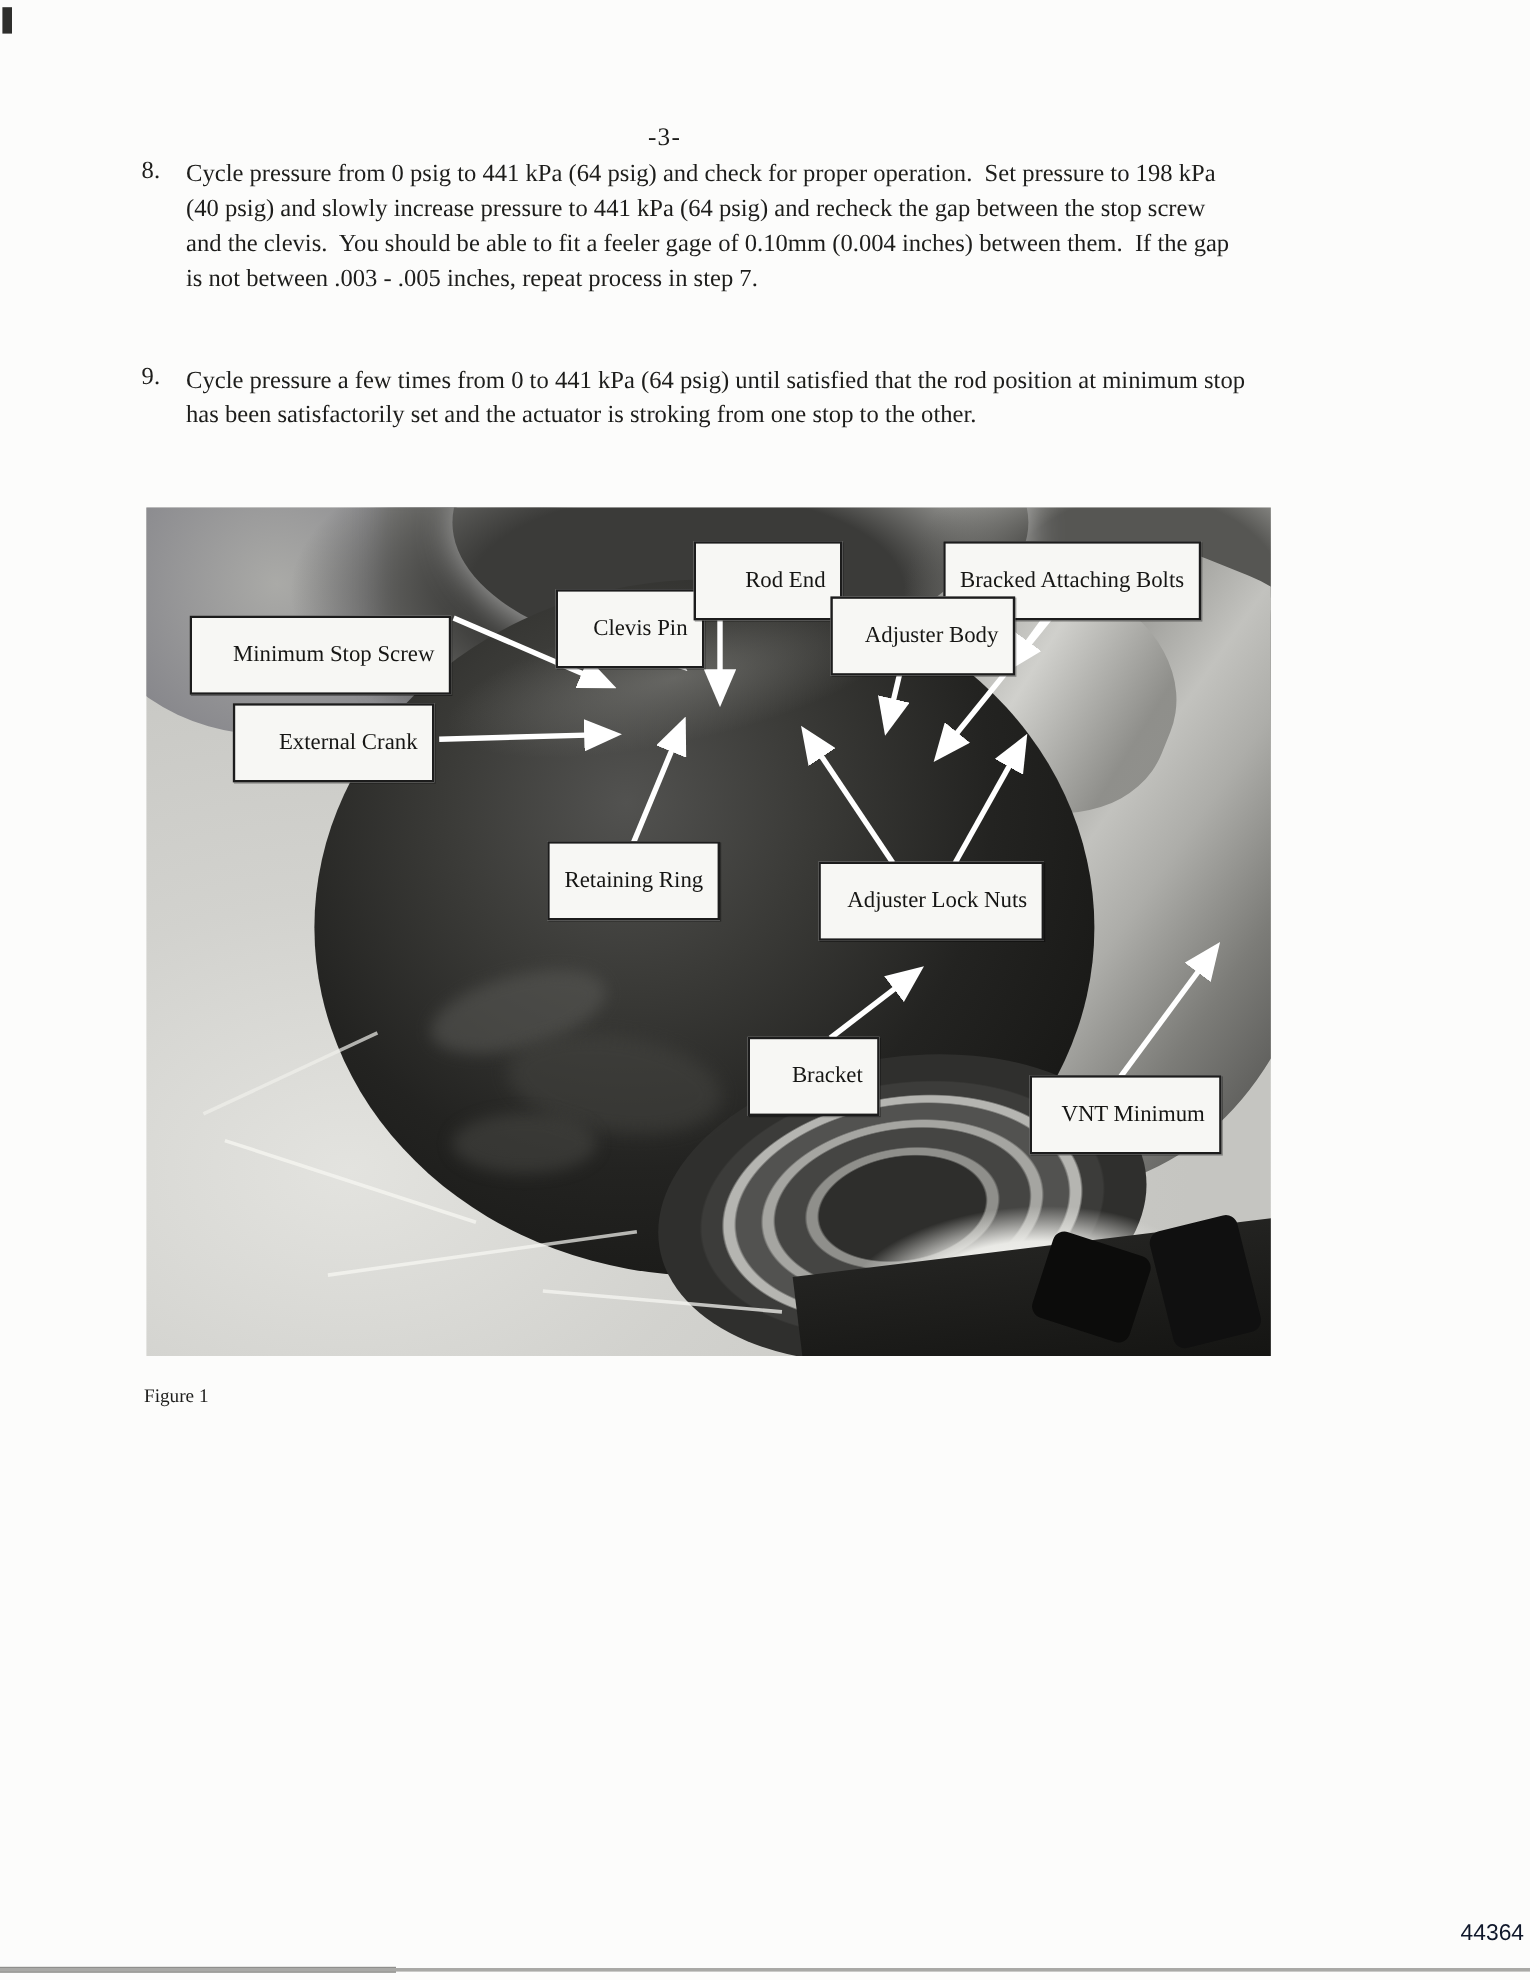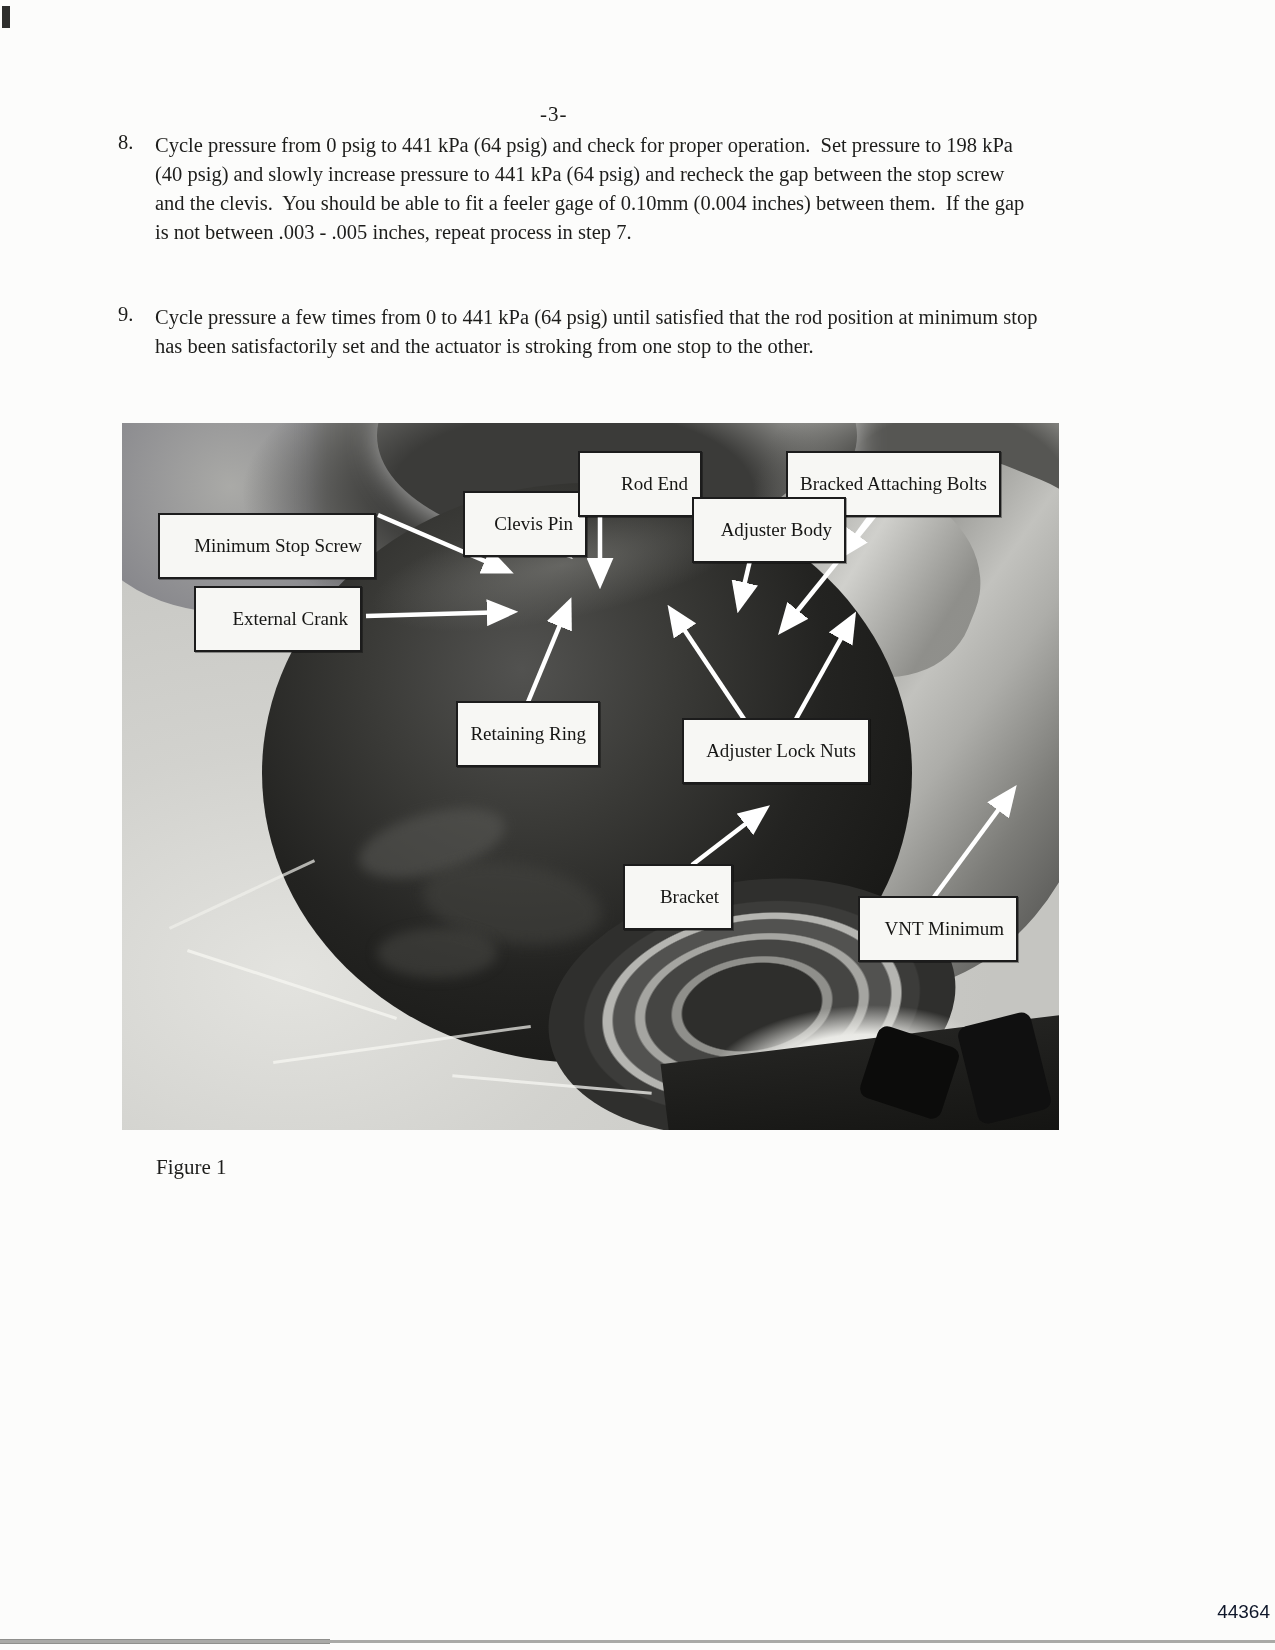--- a/index.html
+++ b/index.html
@@ -11,21 +11,21 @@
   .bottom-line-dark{position:absolute;left:0;top:1639px;width:330px;height:5px;background:#8f8f8c;}
 
   
   .page-number{position:absolute;left:540px;top:102px;font-size:21px;letter-spacing:1px;}
   .step{position:absolute;left:118px;width:990px;}
   .step8{top:131px;}
   .step9{top:303px;}
   .step-num{position:absolute;left:0;top:0;font-size:20.5px;}
   .step-body{position:absolute;left:37px;top:0;}
   .step-line{font-size:20.5px;line-height:29px;white-space:pre;}
-  .figure-caption{position:absolute;left:120px;top:1155px;font-size:21px;margin-left:36px;}
+  .figure-caption{position:absolute;left:120px;top:1155px;font-size:16px;}
   .doc-number{position:absolute;left:1060px;top:1601px;width:210px;text-align:right;
               font-family:"Liberation Sans", sans-serif;font-size:19px;color:#0f172a;}
 
   
   .photo{position:absolute;left:122px;top:423px;width:937px;height:707px;overflow:hidden;
          background:radial-gradient(ellipse 700px 500px at 18% 78%, #e3e3df 0%, #d2d2ce 45%, #c5c5c1 100%);}
   .photo .sh{position:absolute;}
   .sh-topleft{left:-40px;top:-40px;width:330px;height:230px;border-radius:45%;
     background:radial-gradient(circle at 45% 45%, #aaaaa7 0%, #85858a 70%, rgba(130,130,127,0) 100%);}
   .sh-slab{left:196px;top:-20px;width:150px;height:170px;background:#82827f;filter:blur(10px);}

